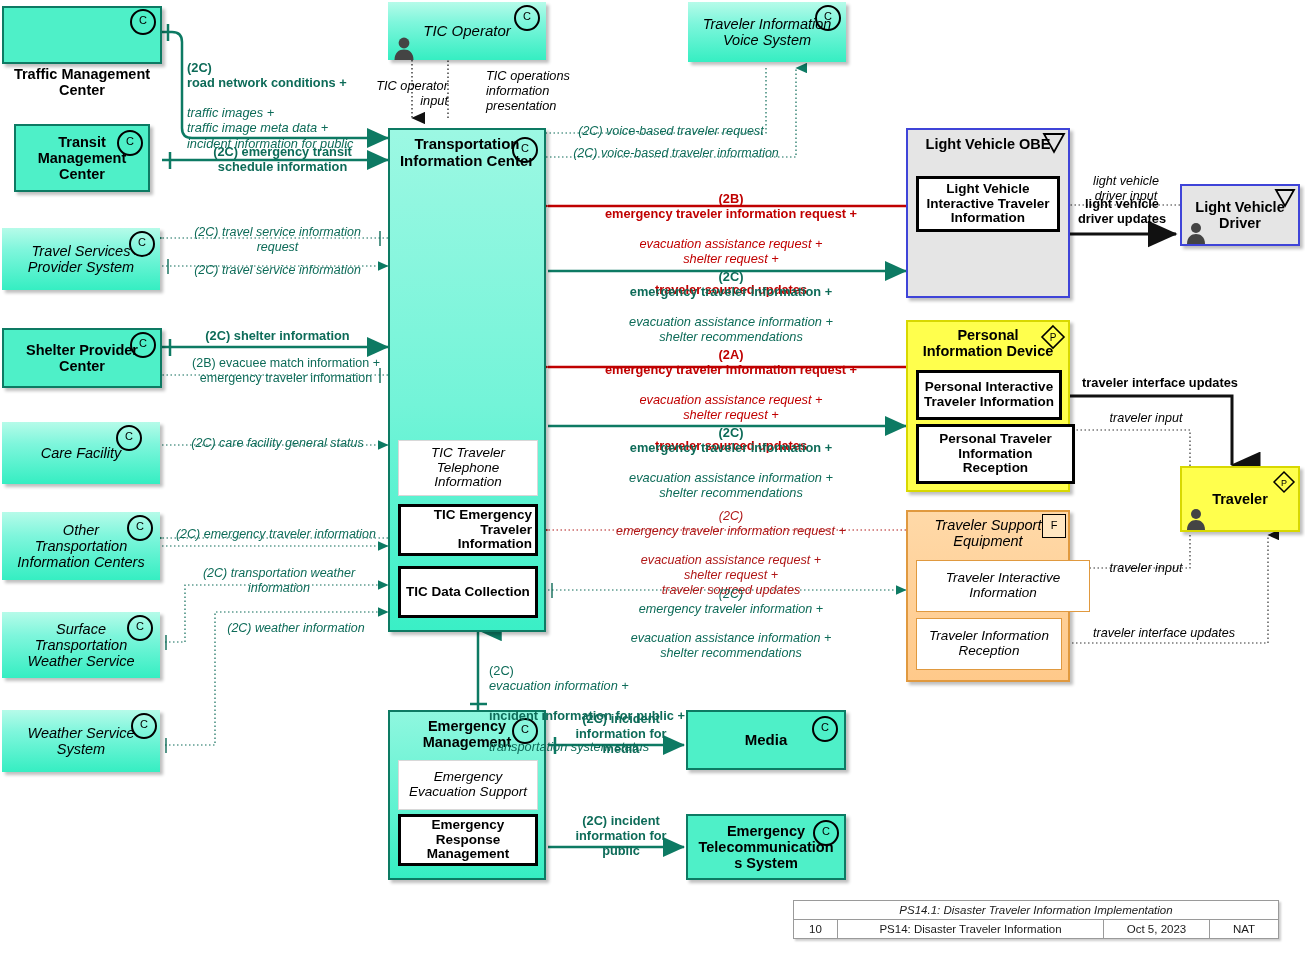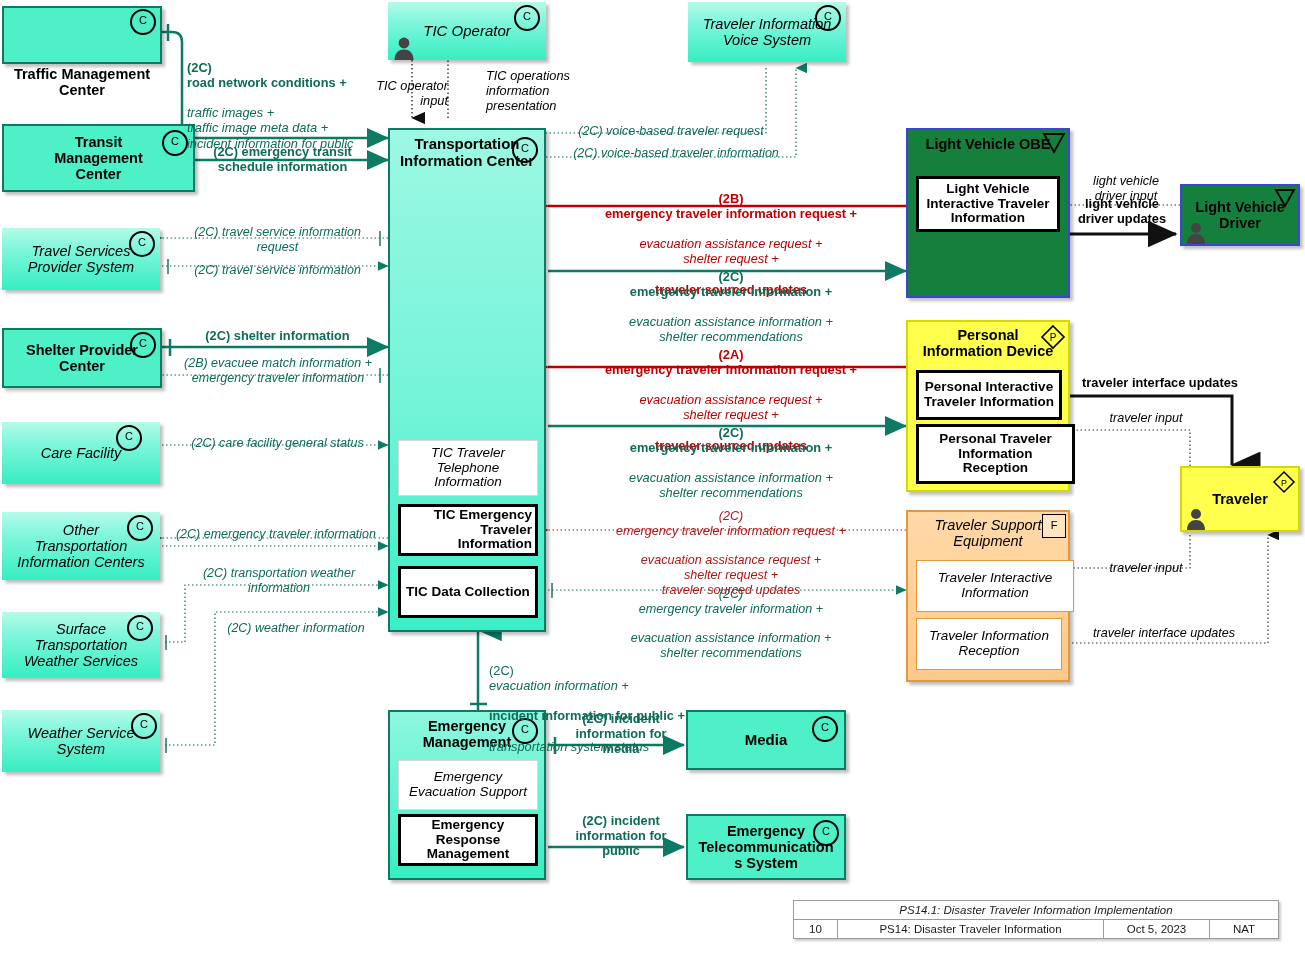--- a/index.html
+++ b/index.html
@@ -15,21 +15,21 @@
     border:2px solid #0d7a63;
     box-shadow:3px 3px 3px rgba(0,0,0,.25);
   }
   
   .teal-grad{
     background:linear-gradient(to bottom,#b6fbe9 0%,#7ff6dc 35%,#35eec2 100%);
     border:none;
     box-shadow:3px 3px 3px rgba(0,0,0,.25);
   }
   .blue-solid{
-    background:#15803d;
+    background:#e5e5e5;
     border:2px solid #3f44d8;
     box-shadow:3px 3px 3px rgba(0,0,0,.25);
   }
   .yellow-solid{
     background:#ffff4d;
     border:2px solid #d8d800;
     box-shadow:3px 3px 3px rgba(0,0,0,.25);
   }
   .orange-grad{
     background:linear-gradient(to bottom,#ffd9a8 0%,#ffc98a 100%);
@@ -200,21 +200,21 @@
 
     <line x1="548" y1="847" x2="684" y2="847" stroke="#0d7a63" stroke-width="2.5" marker-end="url(#ahT)"></line>
   </svg>
 
   <div class="node teal-solid" style="left:2px;top:6px;width:160px;height:58px;">
     <div class="node-title t-bold mid" style="font-size: 14.5px; white-space: pre-line; margin-top: 47px;">Traffic Management
 Center</div>
     <div class="badge circ" style="right:4px;top:1px;">C</div>
   </div>
 
-  <div class="node teal-solid" style="left:2px;top:124px;width:193px;height:68px;">
+  <div class="node teal-solid" style="left:14px;top:124px;width:136px;height:68px;">
     <div class="node-title t-bold mid" style="font-size: 14.5px; white-space: pre-line;">Transit
 Management
 Center</div>
     <div class="badge circ" style="right:5px;top:4px;">C</div>
   </div>
 
   <div class="node teal-grad" style="left:2px;top:228px;width:158px;height:62px;">
     <div class="node-title t-ital mid" style="font-size: 14.5px; white-space: pre-line;">Travel Services
 Provider System</div>
     <div class="badge circ" style="right:5px;top:3px;">C</div>
@@ -234,21 +234,21 @@
   <div class="node teal-grad" style="left:2px;top:512px;width:158px;height:68px;">
     <div class="node-title t-ital mid" style="font-size: 14.5px; white-space: pre-line;">Other
 Transportation
 Information Centers</div>
     <div class="badge circ" style="right:7px;top:3px;">C</div>
   </div>
 
   <div class="node teal-grad" style="left:2px;top:612px;width:158px;height:66px;">
     <div class="node-title t-ital mid" style="font-size: 14.5px; white-space: pre-line;">Surface
 Transportation
-Weather Services</div>
+Weather Service</div>
     <div class="badge circ" style="right:7px;top:3px;">C</div>
   </div>
 
   <div class="node teal-grad" style="left:2px;top:710px;width:158px;height:62px;">
     <div class="node-title t-ital mid" style="font-size: 14.5px; white-space: pre-line;">Weather Service
 System</div>
     <div class="badge circ" style="right:3px;top:3px;">C</div>
   </div>
 
   <div class="node teal-grad" style="left:388px;top:2px;width:158px;height:58px;">
@@ -352,21 +352,21 @@
           <path d="M3,24 C3,17 7.4,14 12,14 C16.6,14 21,17 21,24 z" fill="#444"></path>
         </svg>
     </div>
   </div>
 
   <div class="node orange-grad" style="left:906px;top:510px;width:164px;height:172px;">
     <div class="node-title t-ital" style="font-size: 14.5px; top: 5px; white-space: pre-line;">Traveler Support
 Equipment</div>
     <div class="badge" style="right:2px;top:2px;width:22px;height:22px;border:1.6px solid #000;background:#ffe6c2;
          font-size:11px;text-align:center;line-height:20px;">F</div>
-    <div class="func func-orange-ital" style="left:8px;top:48px;width:158px;height:52px;font-size:13.5px;">
+    <div class="func func-orange-ital" style="left:8px;top:48px;width:174px;height:52px;font-size:13.5px;">
       <span style="white-space: pre-line;">Traveler Interactive
 Information</span>
     </div>
     <div class="func func-orange-ital" style="left:8px;top:106px;width:146px;height:52px;font-size:13.5px;">
       <span style="white-space: pre-line;">Traveler Information
 Reception</span>
     </div>
   </div>
 
   <div class="node teal-solid" style="left:388px;top:710px;width:158px;height:170px;
@@ -430,21 +430,21 @@
          <b style="white-space: pre-line;">emergency traveler information +</b></div>
     <div><i style="white-space:pre-line;">evacuation assistance information +
 shelter recommendations</i></div>
   </div>
 
   <div class="lbl c" style="left:170px;top:225px;width:215px;font-size:12.5px;font-style:italic;">(2C) travel service information
 request</div>
   <div class="lbl c" style="left:170px;top:263px;width:215px;font-size:12.5px;font-style:italic;">(2C) travel service information</div>
 
   <div class="lbl c" style="left:170px;top:328px;width:215px;font-size:12.8px;font-weight:bold;">(2C) shelter information</div>
-  <div class="lbl c" style="left:168px;top:356px;width:220px;font-size:12.5px;font-style:italic;">(2B) evacuee match information +
+  <div class="lbl c" style="left:176px;top:356px;width:220px;font-size:12.5px;">(2B) evacuee match information +
 emergency traveler information</div>
 
   <div class="lbl c" style="left:170px;top:436px;width:215px;font-size:12.5px;font-style:italic;">(2C) care facility general status</div>
 
   <div class="lbl c red" style="left:556px;top:332px;width:350px;font-size:12.8px;">
     <div><b style="white-space: pre-line;">(2A)</b>
          <b style="white-space: pre-line;">emergency traveler information request +</b></div>
     <div><i style="white-space:pre-line;">evacuation assistance request +
 shelter request +</i></div>
     <div><b style="white-space: pre-line;">traveler sourced updates</b></div>

